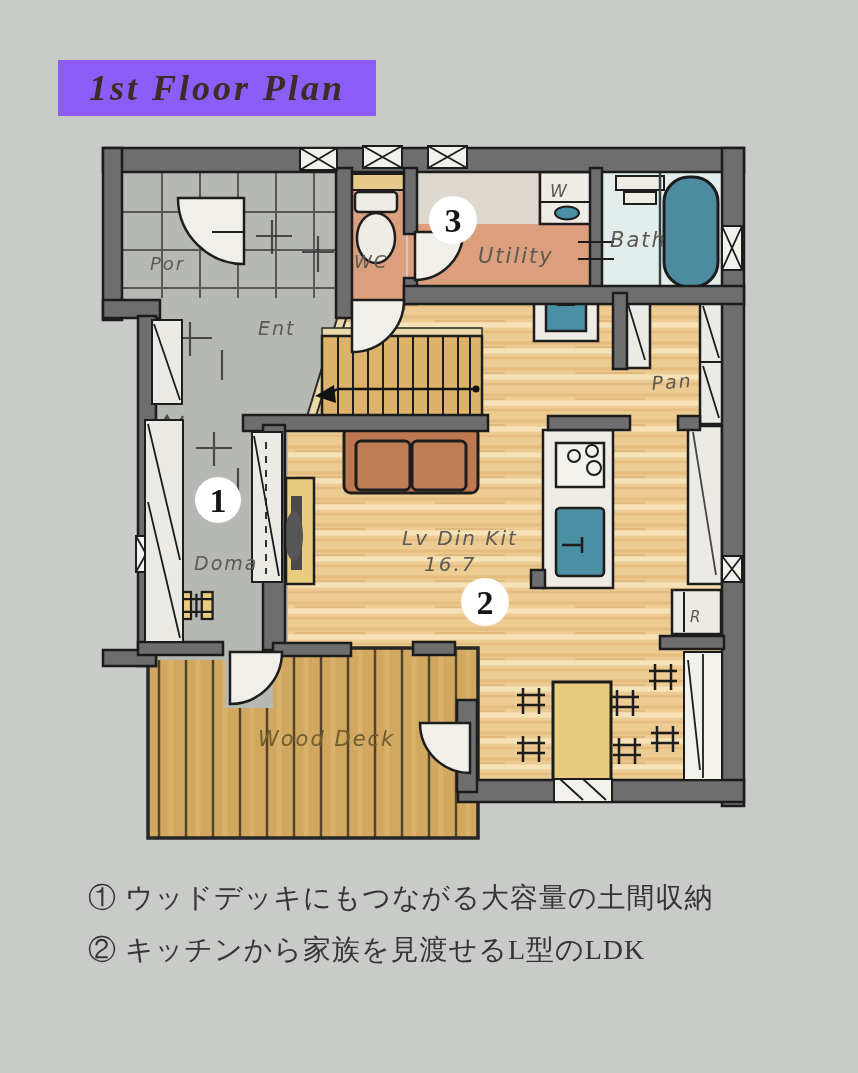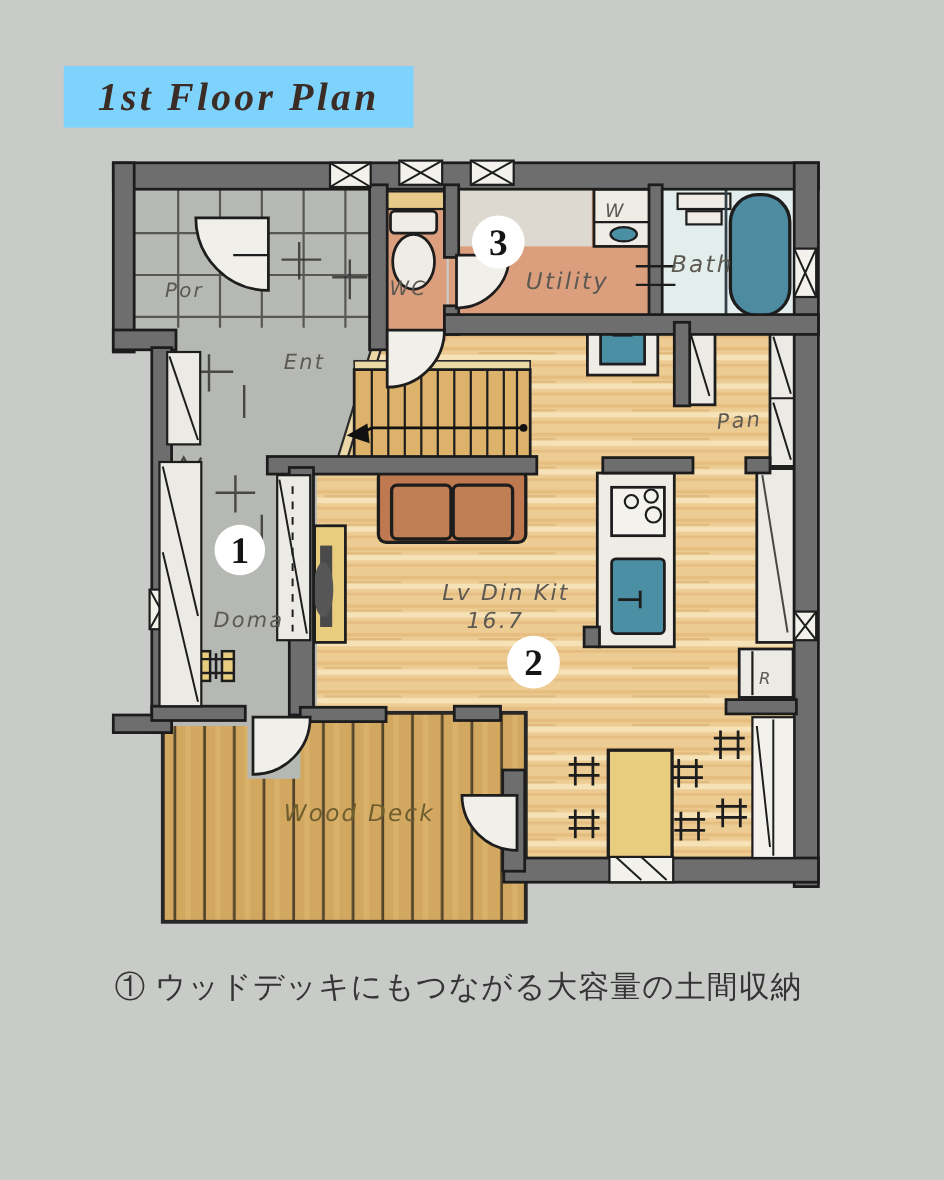--- a/index.html
+++ b/index.html
@@ -3,30 +3,30 @@
 <meta charset="utf-8">
 <style>
   html,body{margin:0;padding:0;}
   body{
     width:858px;height:1073px;position:relative;
     background:#c9cbc8;overflow:hidden;
     font-family:"Liberation Sans","DejaVu Sans",sans-serif;
   }
   .title-box{
     position:absolute;left:58px;top:60px;width:318px;height:56px;
-    background:#7dd3fc;display:flex;align-items:center;justify-content:center;
+    background:#8b5cf6;display:flex;align-items:center;justify-content:center;
   }
   .title-box span{
     font-family:"Liberation Serif","DejaVu Serif",serif;
     font-style:italic;font-weight:600;font-size:36px;letter-spacing:3px;
     color:#3b2c26;white-space:nowrap;
   }
   .plan-svg{position:absolute;left:0;top:0;}
   .notes{
-    position:absolute;left:104px;top:872px;width:680px;
+    position:absolute;left:88px;top:872px;width:680px;
     font-family:"Liberation Serif","DejaVu Serif",serif;
     font-size:28px;line-height:52px;color:#353535;letter-spacing:1px;
   }
   .notes p{margin:0;white-space:nowrap;}
   
   text.lbl{
     font-family:"DejaVu Sans","Liberation Sans",sans-serif;
     font-style:italic;fill:#5c5952;letter-spacing:2px;
   }
   text.lbl-deck{fill:#6f5e2e;}
@@ -287,13 +287,14 @@
     </g>
     <g>
       <circle cx="453" cy="220" r="24" fill="#ffffff"></circle>
       <text class="marker-num" x="453" y="232" font-size="34">3</text>
     </g>
   </g>
 </svg>
 
 <div class="notes">
   <p>① ウッドデッキにもつながる大容量の土間収納</p>
+  <p>② キッチンから家族を見渡せるL型のLDK</p>
 </div>
 
 </body></html>

